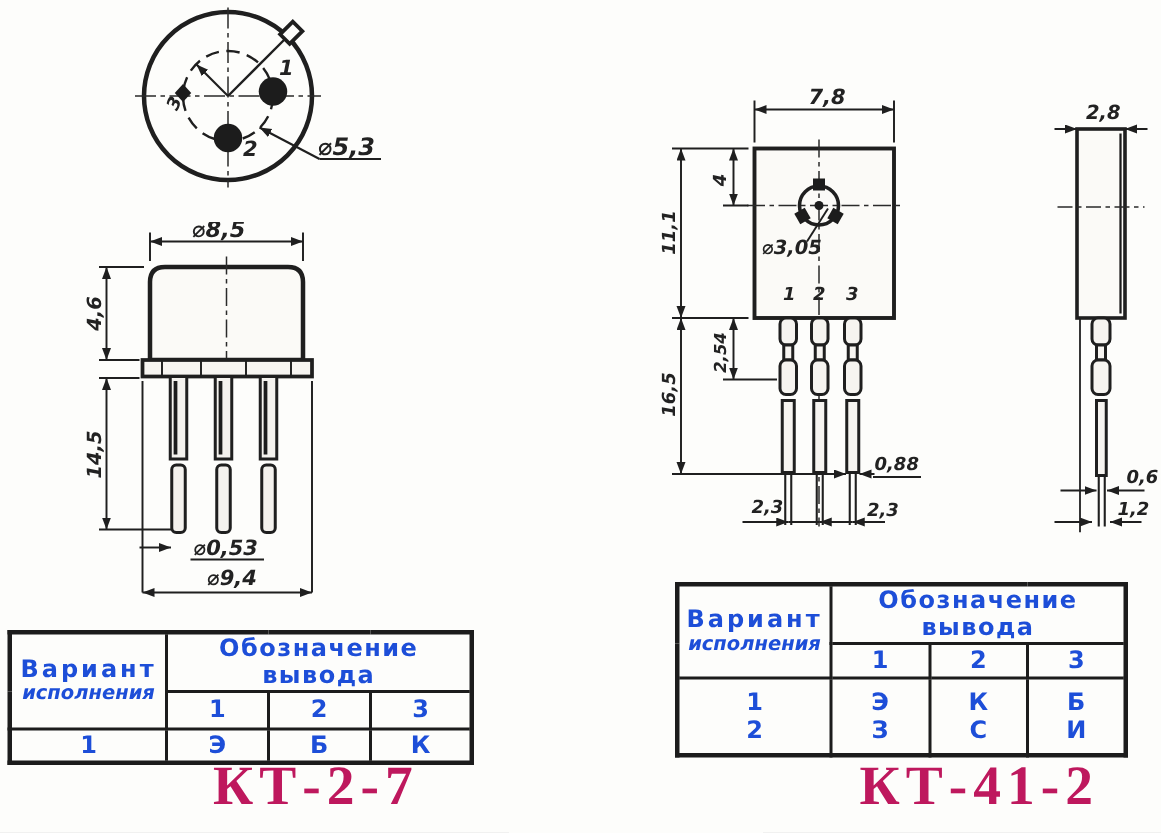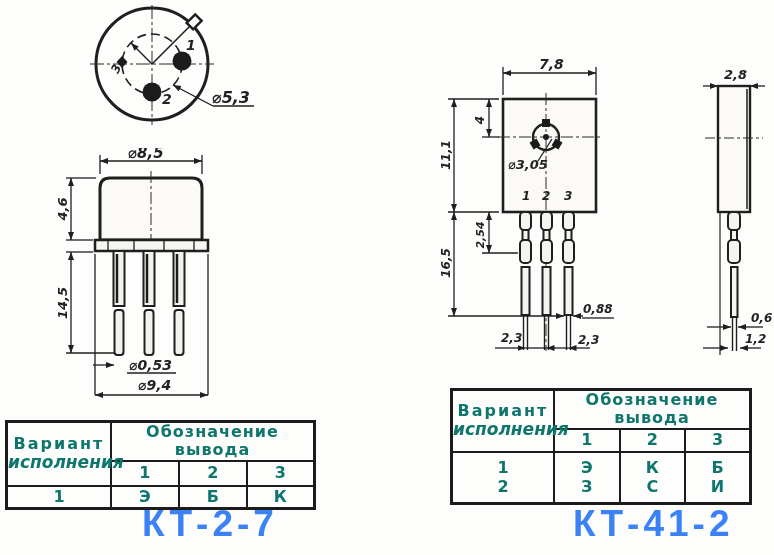--- a/index.html
+++ b/index.html
@@ -2,29 +2,29 @@
 <html><head>
 <meta charset="utf-8">
 <style>
   html,body{margin:0;padding:0;background:#e8e8e8;}
   #page{position:relative;width:774px;height:555px;background:#fdfdfb;overflow:hidden;
         font-family:"DejaVu Sans",sans-serif;color:#1f1f1f;}
   .abs{position:absolute;}
   svg text{font-family:"DejaVu Sans",sans-serif;font-style:italic;font-weight:bold;fill:#222;}
   
   table.spec{border-collapse:collapse;table-layout:fixed;background:#fdfdfb;
-             border:3px solid #1c1c1c;text-align:center;color:#0f766e;}
+             border:3px solid #1c1c1c;text-align:center;color:#1d4ed8;}
   table.spec td{border:2px solid #1c1c1c;padding:0;line-height:1.15;vertical-align:middle;
                 font-size:16px;font-weight:bold;}
   td.varhead{font-weight:bold;}
   .vh1{font-size:16px;letter-spacing:2px;}
-  .vh2{font-size:17px;font-style:italic;letter-spacing:0px;}
+  .vh2{font-size:13px;font-style:italic;letter-spacing:0px;}
   .deshead{font-size:16px;letter-spacing:1px;}
-  .caption{position:absolute;font-size:37px;font-weight:bold;letter-spacing:4px;color:#3b82f6;
-           font-family:Liberation Sans, sans-serif;}
+  .caption{position:absolute;font-size:37px;font-weight:bold;letter-spacing:4px;color:#be185d;
+           font-family:Liberation Serif, serif;}
 </style>
 </head>
 <body>
 
 <div id="page">
 
   <svg width="0" height="0" style="position:absolute" aria-hidden="true">
     <defs>
       <marker id="ah" orient="auto-start-reverse" markerUnits="userSpaceOnUse" markerWidth="9" markerHeight="7" refX="8" refY="3">
         <path d="M0,0 L8,3 L0,6 Z" fill="#1f1f1f"></path>

